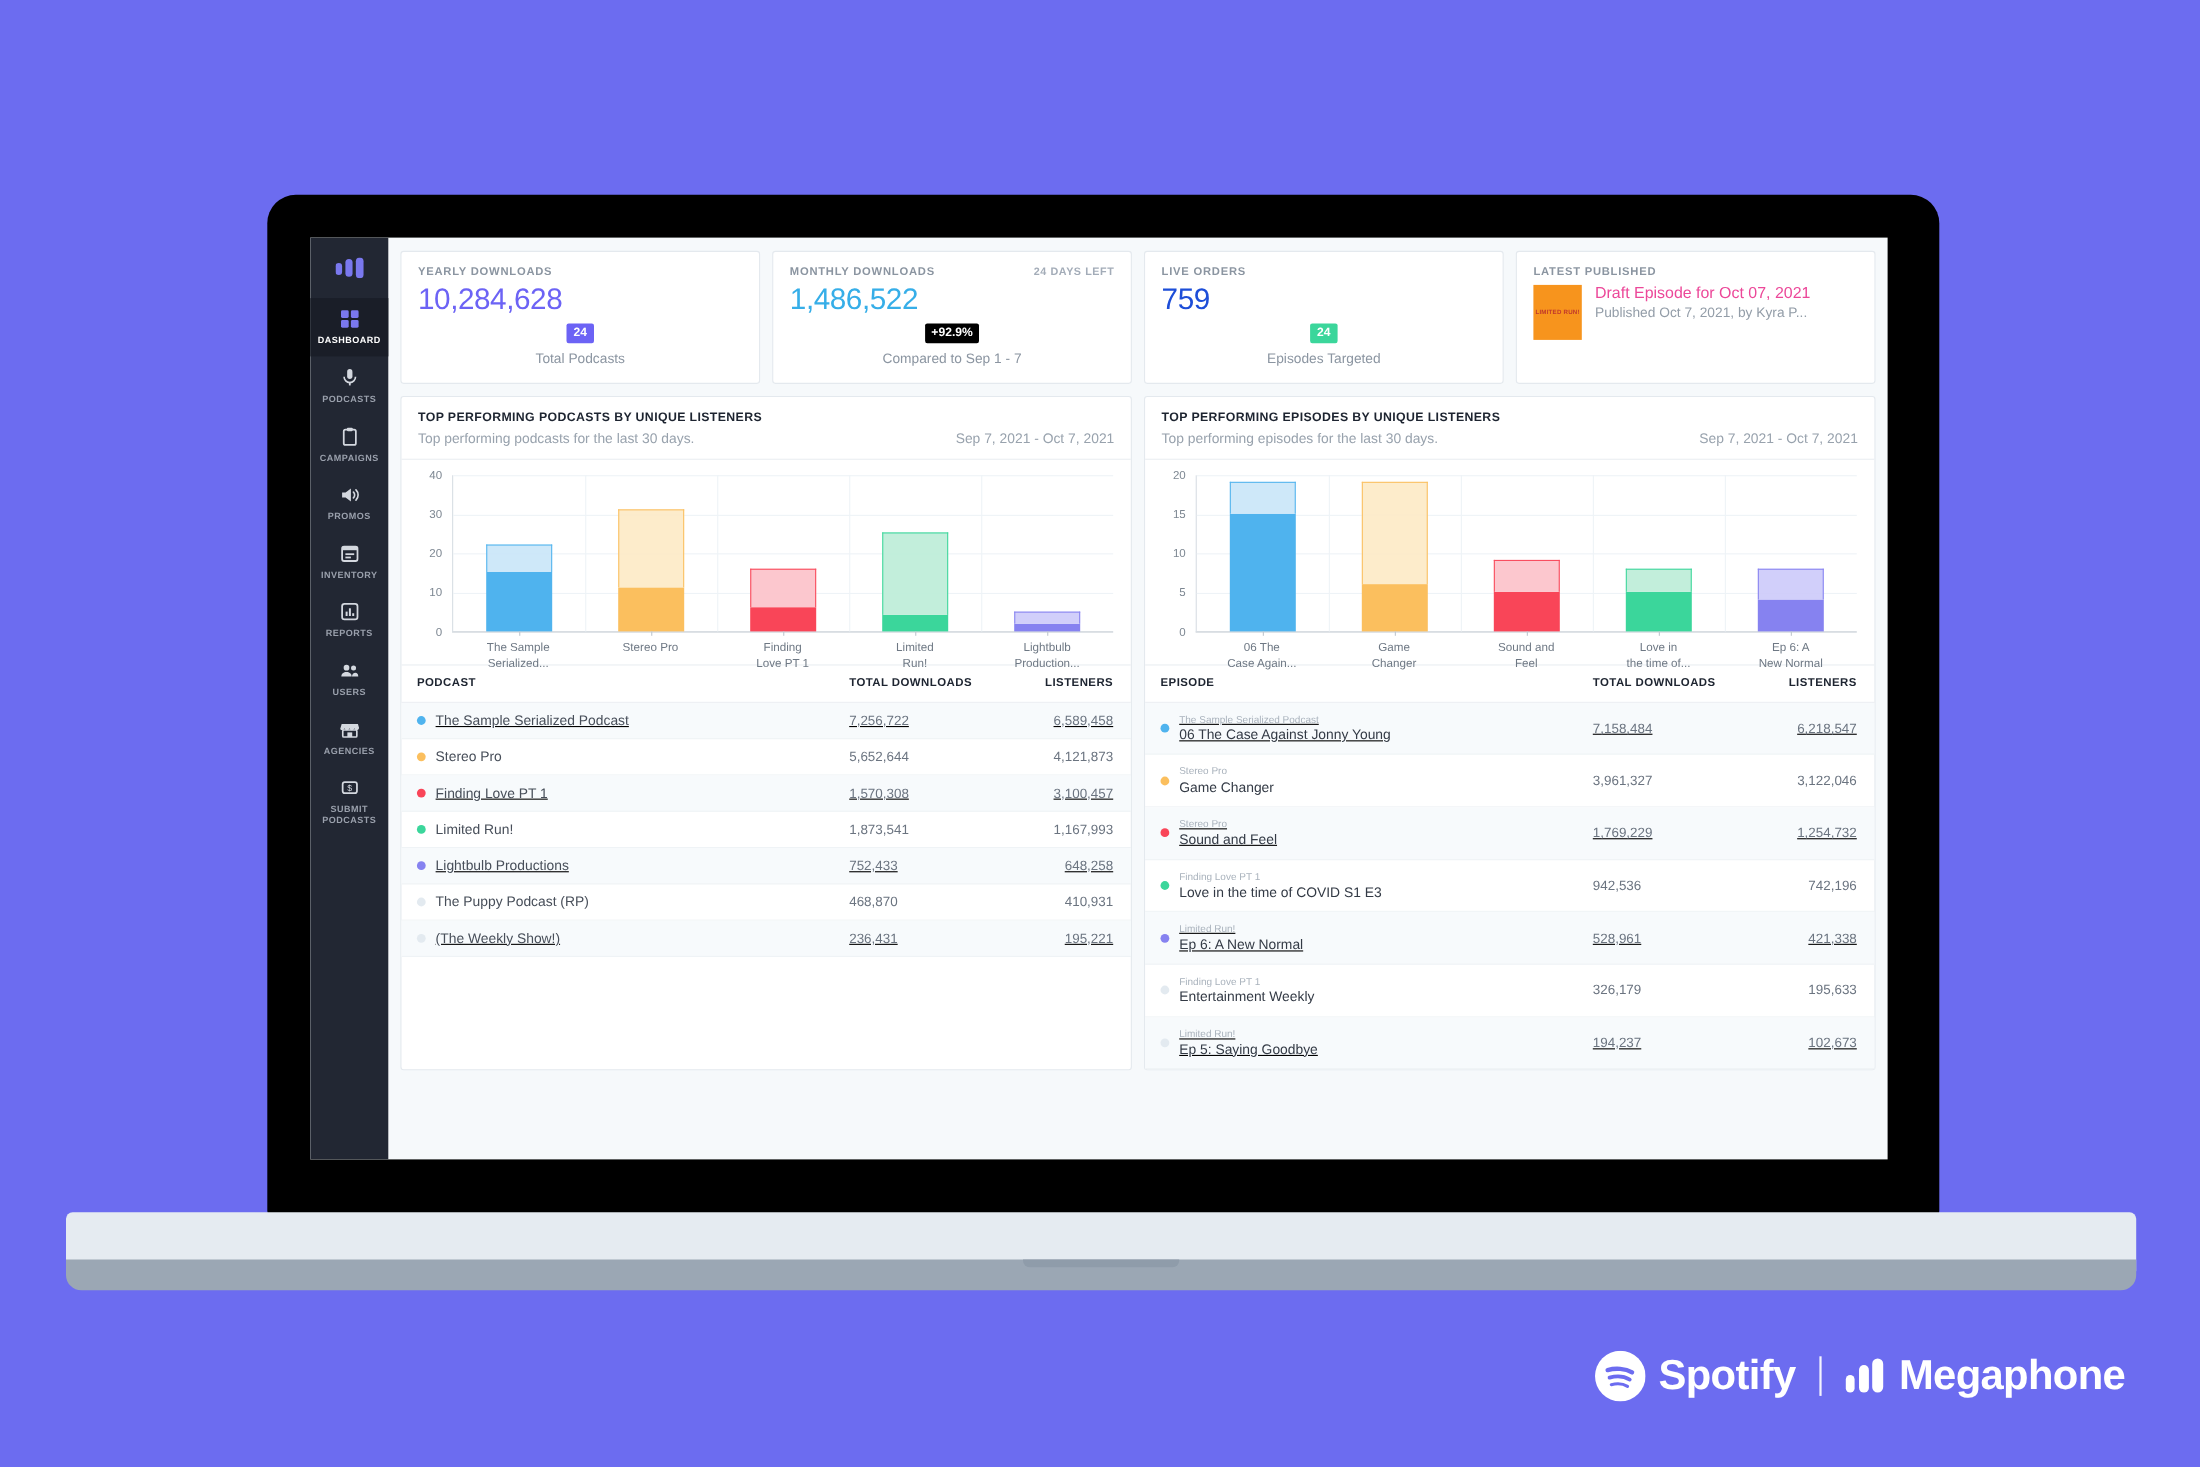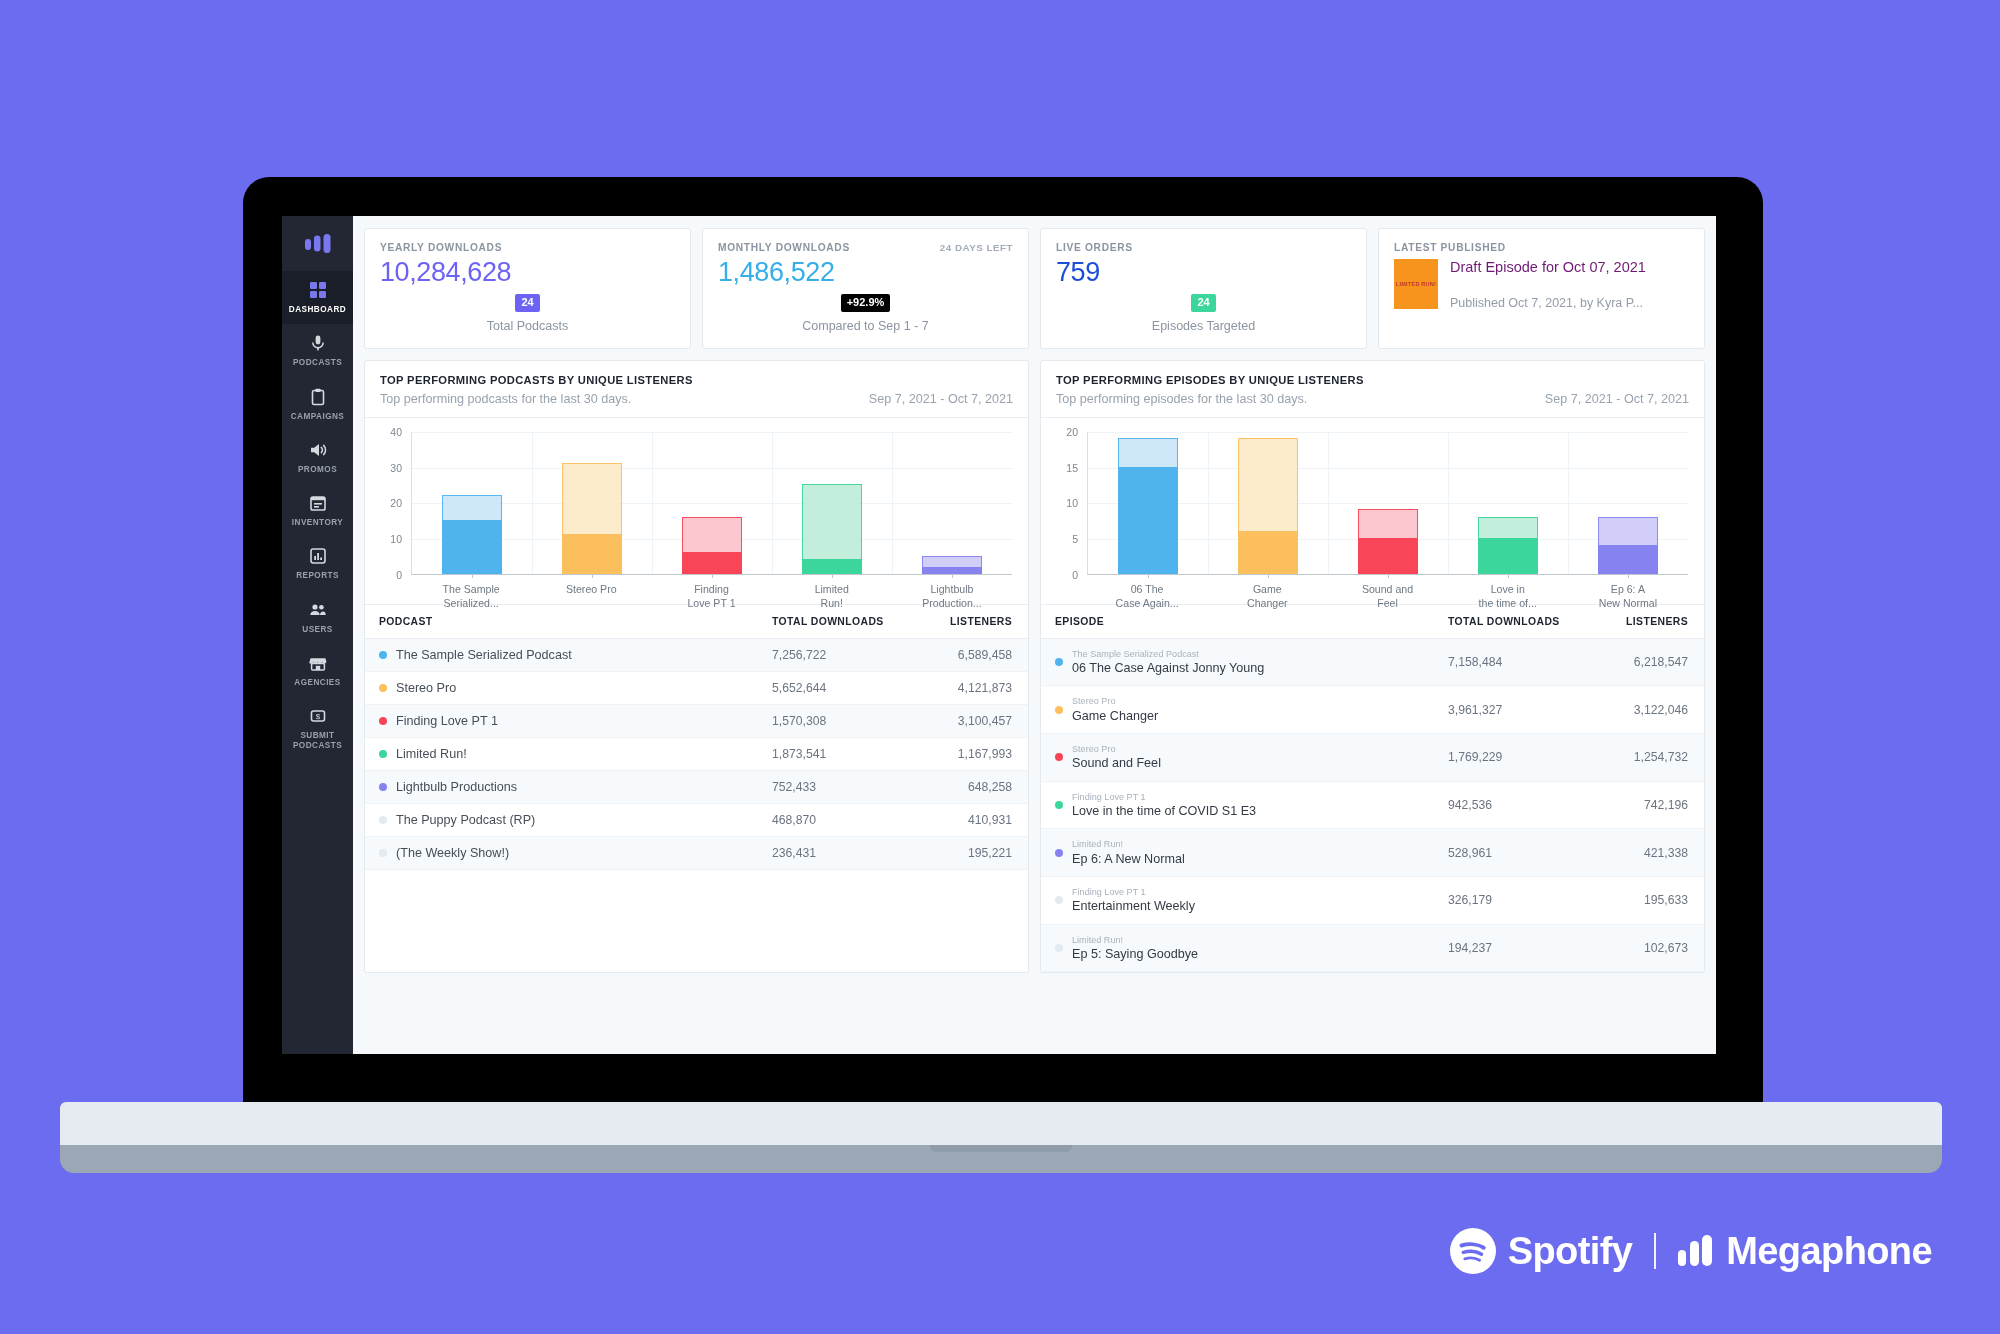--- a/index.html
+++ b/index.html
@@ -96,21 +96,21 @@
 
   .pub-row { display: flex; gap: 12px; align-items: flex-start; margin-top: 6px; }
   .pub-thumb {
     width: 44px; height: 50px; background: #F7941D; flex: 0 0 44px;
     display:flex; align-items:center; justify-content:center;
   }
   .pub-thumb span {
     font-size: 5.6px; font-weight: 800; letter-spacing: .2px;
     color: #C0392B; white-space: nowrap;
   }
-  .pub-title { font-size: 14.5px; color: #701a75; margin-bottom: 21px; }
+  .pub-title { font-size: 14.5px; color: #ec4899; margin-bottom: 2px; }
   .pub-meta { font-size: 12.5px; color: #939DA8; }
 
   
   .panels { display: flex; gap: 11px; }
   .panel { flex: 1; display: flex; flex-direction: column; min-width: 0; }
   .panel-head { padding: 13px 15px 11px; border-bottom: 1px solid #EAEEF2; }
   .panel-title {
     font-size: 11.2px; font-weight: 700; letter-spacing: .35px; color: #1D2430;
   }
   .panel-sub { display:flex; justify-content: space-between; align-items:center; margin-top: 6px; }
@@ -148,21 +148,21 @@
     border-bottom: 1px solid #EAEEF2;
   }
   .th { font-size: 10.4px; font-weight: 700; letter-spacing: .4px; color: #1D2430; }
   .c-name { flex: 1; min-width: 0; }
   .c-num { width: 128px; }
   .c-num2 { width: 112px; text-align: right; }
   .tr {
     display:flex; align-items:center; padding: 9px 16px 9px 14px;
     border-bottom: 1px solid #EFF3F6;
   }
-  .tr.alt { background: #F7FAFC; }
+  .tr.alt { background: #F7FAFC; text-decoration: underline; }
   .dot { width: 8px; height: 8px; border-radius: 50%; flex:0 0 8px; margin-right: 9px; }
   .nm { font-size: 12.6px; color: #474E59; }
   .nm-show { font-size: 9.1px; color: #A9B2BC; line-height: 1.35; }
   .nm-ep { font-size: 12.6px; color: #333A45; line-height: 1.3; }
   .val { font-size: 12.2px; color: #6B7480; }
 
   
   .footer-logo {
     position: absolute; right: 68px; top: 1228px;
     display: flex; align-items: center; gap: 22px;

